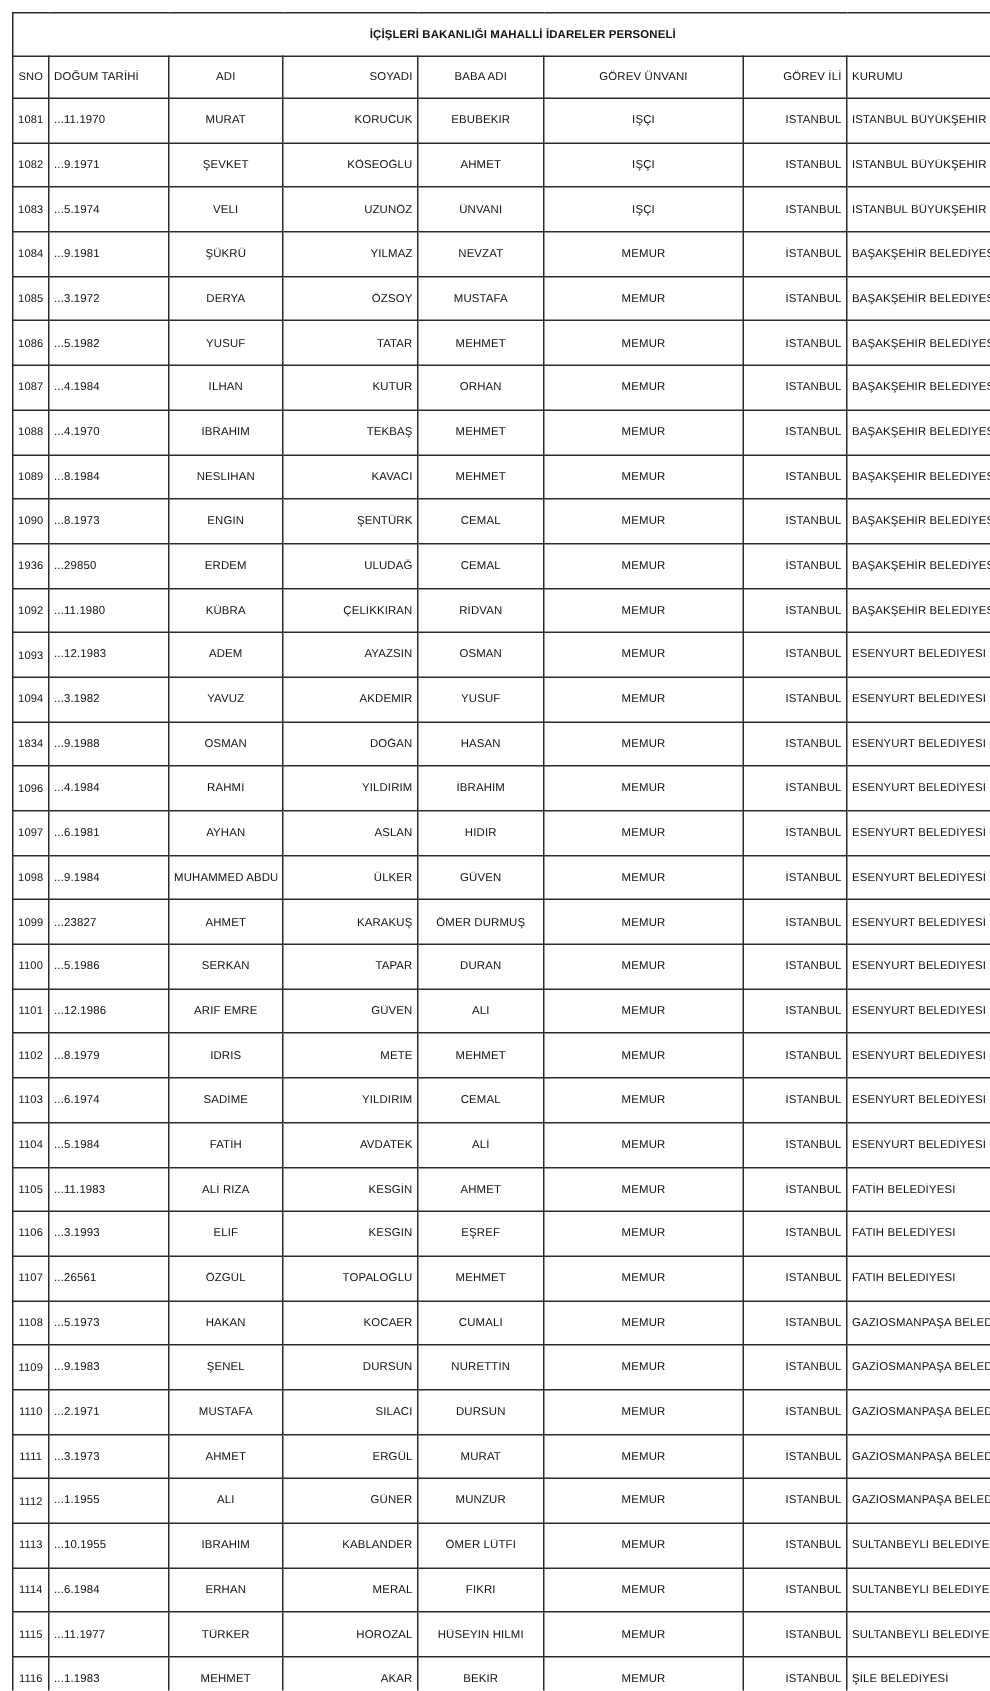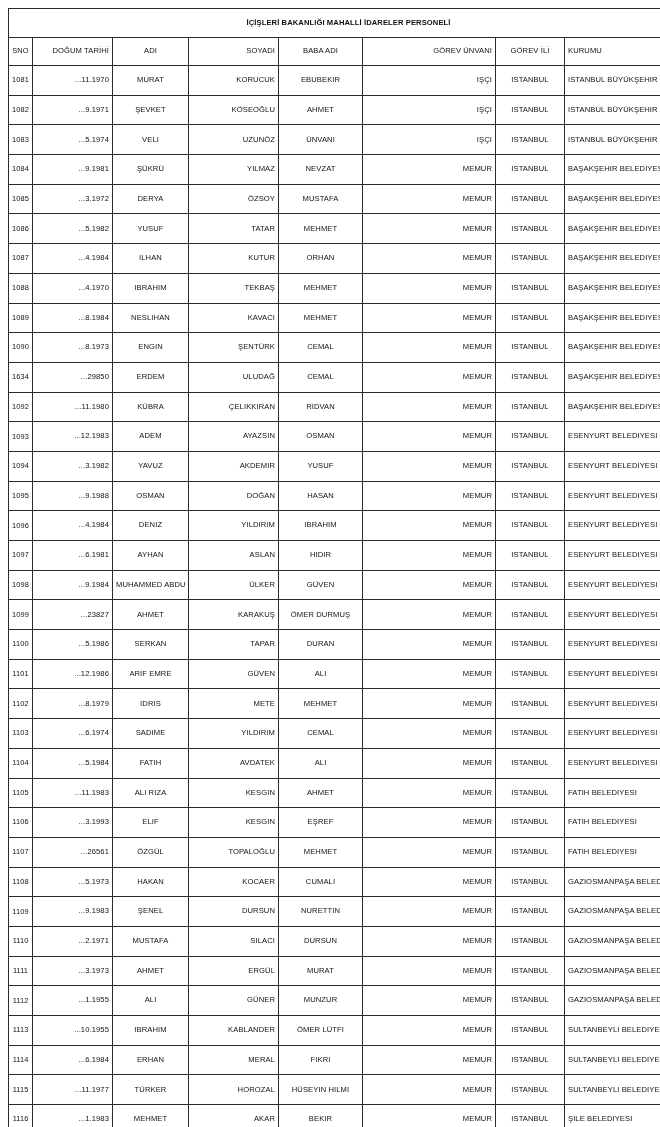--- a/index.html
+++ b/index.html
@@ -54,26 +54,26 @@
     font-weight: normal;
     font-size: 8.1px;
     height: 27px;
     letter-spacing: 0.2px;
   }
   
   tbody td {
     height: 28.7px;
   }
   td.c-sno     { text-align: center; font-size: 7.4px; }
-  td.c-dogum   { text-align: right; }
+  td.c-dogum   { text-align: left; }
   td.c-adi     { text-align: center; }
   td.c-soyadi  { text-align: right; }
   td.c-baba    { text-align: center; }
-  td.c-gorev   { text-align: right; }
-  td.c-il      { text-align: center; }
+  td.c-gorev   { text-align: center; }
+  td.c-il      { text-align: right; }
   td.c-kurum   { text-align: left; }
 
   
   col.w-sno    { width: 24px; }
   col.w-dogum  { width: 80px; }
   col.w-adi    { width: 76px; }
   col.w-soyadi { width: 90px; }
   col.w-baba   { width: 84px; }
   col.w-gorev  { width: 133px; }
   col.w-il     { width: 69px; }
@@ -367,21 +367,21 @@
           </td>
           <td class="c-il">
             <span class="clip">İSTANBUL</span>
           </td>
           <td class="c-kurum">
             <span class="clip">BAŞAKŞEHİR BELEDİYESİ</span>
           </td>
         </tr>
         <tr>
           <td class="c-sno">
-            <span class="clip">1634</span>
+            <span class="clip">1936</span>
           </td>
           <td class="c-dogum">
             <span class="clip">...29850</span>
           </td>
           <td class="c-adi">
             <span class="clip">ERDEM</span>
           </td>
           <td class="c-soyadi">
             <span class="clip">ULUDAĞ</span>
           </td>
@@ -471,21 +471,21 @@
           </td>
           <td class="c-il">
             <span class="clip">İSTANBUL</span>
           </td>
           <td class="c-kurum">
             <span class="clip">ESENYURT BELEDİYESİ</span>
           </td>
         </tr>
         <tr>
           <td class="c-sno">
-            <span class="clip">1095</span>
+            <span class="clip">1834</span>
           </td>
           <td class="c-dogum">
             <span class="clip">...9.1988</span>
           </td>
           <td class="c-adi">
             <span class="clip">OSMAN</span>
           </td>
           <td class="c-soyadi">
             <span class="clip">DOĞAN</span>
           </td>
@@ -503,21 +503,21 @@
           </td>
         </tr>
         <tr>
           <td class="c-sno">
             <span class="clip">1096</span>
           </td>
           <td class="c-dogum">
             <span class="clip">...4.1984</span>
           </td>
           <td class="c-adi">
-            <span class="clip">DENİZ</span>
+            <span class="clip">RAHMİ</span>
           </td>
           <td class="c-soyadi">
             <span class="clip">YILDIRIM</span>
           </td>
           <td class="c-baba">
             <span class="clip">İBRAHİM</span>
           </td>
           <td class="c-gorev">
             <span class="clip">MEMUR</span>
           </td>

